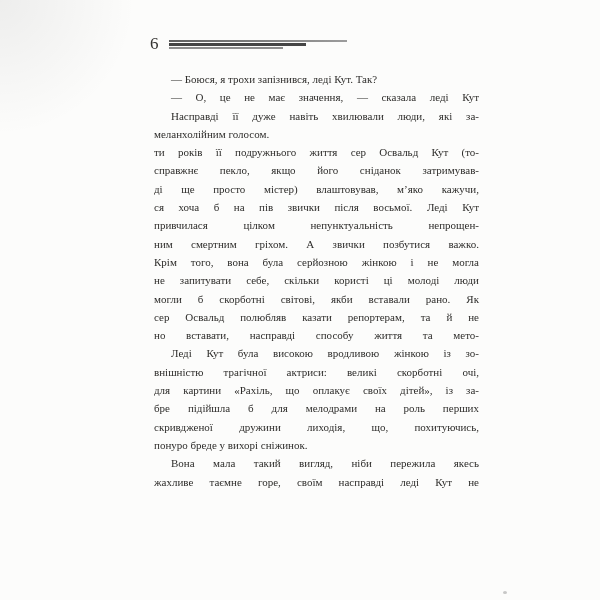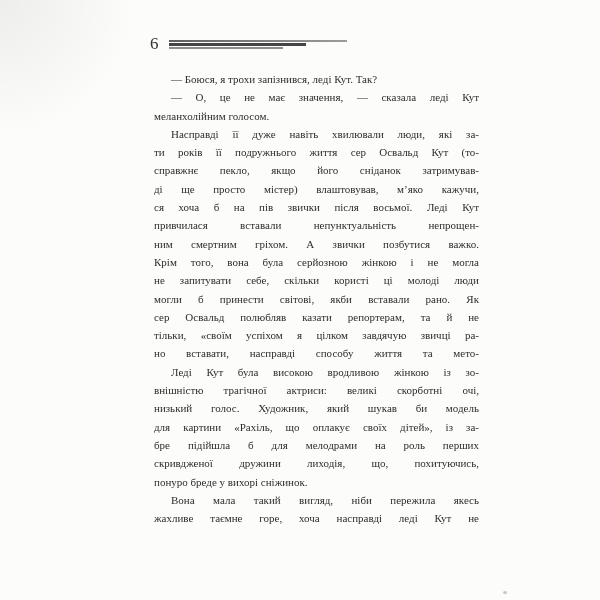--- a/index.html
+++ b/index.html
@@ -54,40 +54,38 @@
     <div class="ornament">
       <div class="r1"></div>
       <div class="r2"></div>
       <div class="r3"></div>
     </div>
   </div>
 
   <div class="text-block">
       <div class="line indent para-end">— Боюся, я трохи запізнився, леді Кут. Так?</div>
       <div class="line indent">— О, це не має значення, — сказала леді Кут</div>
+      <div class="line indent">Насправді її дуже навіть хвилювали люди, які за-</div>
       <div class="line para-end">меланхолійним голосом.</div>
-      <div class="line indent">Насправді її дуже навіть хвилювали люди, які за-</div>
       <div class="line">ти років її подружнього життя сер Освальд Кут (то-</div>
       <div class="line">справжнє пекло, якщо його сніданок затримував-</div>
       <div class="line">ді ще просто містер) влаштовував, м’яко кажучи,</div>
       <div class="line">ся хоча б на пів звички після восьмої. Леді Кут</div>
-      <div class="line">привчилася вставали непунктуальність непрощен-</div>
+      <div class="line">привчилася цілком непунктуальність непрощен-</div>
       <div class="line">ним смертним гріхом. А звички позбутися важко.</div>
       <div class="line">Крім того, вона була серйозною жінкою і не могла</div>
       <div class="line">не запитувати себе, скільки користі ці молоді люди</div>
-      <div class="line">могли б принести світові, якби вставали рано. Як</div>
+      <div class="line">могли б скорботні світові, якби вставали рано. Як</div>
       <div class="line">сер Освальд полюбляв казати репортерам, та й не</div>
-      <div class="line">тільки, «своїм успіхом я цілком завдячую звичці ра-</div>
       <div class="line">но вставати, насправді способу життя та мето-</div>
       <div class="line indent">Леді Кут була високою вродливою жінкою із зо-</div>
       <div class="line">внішністю трагічної актриси: великі скорботні очі,</div>
-      <div class="line">низький голос. Художник, який шукав би модель</div>
       <div class="line">для картини «Рахіль, що оплакує своїх дітей», із за-</div>
       <div class="line">бре підійшла б для мелодрами на роль перших</div>
       <div class="line">скривдженої дружини лиходія, що, похитуючись,</div>
       <div class="line para-end">понуро бреде у вихорі сніжинок.</div>
       <div class="line indent">Вона мала такий вигляд, ніби пережила якесь</div>
-      <div class="line">жахливе таємне горе, хоча насправді леді Кут не</div>
+      <div class="line">жахливе таємне горе, своїм насправді леді Кут не</div>
     </div>
 
   <div class="speck"></div>
 
 </div>
 
 </body></html>

